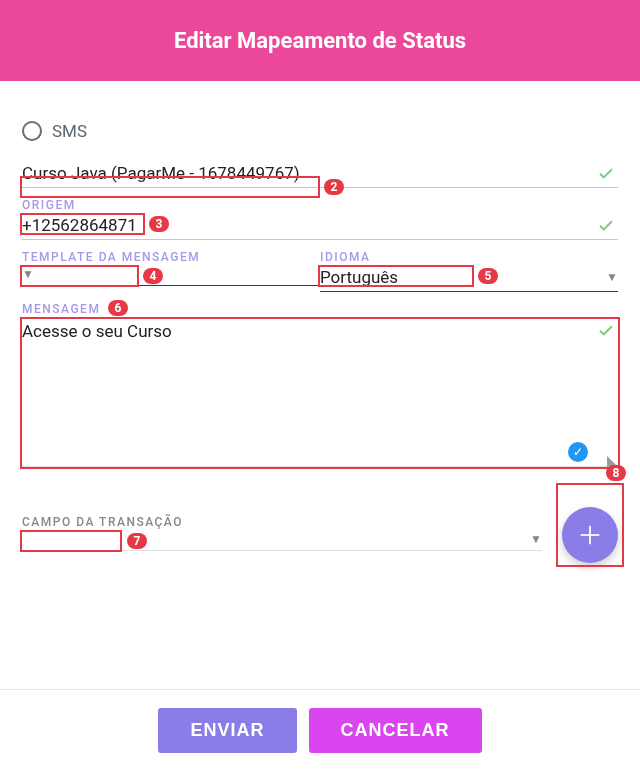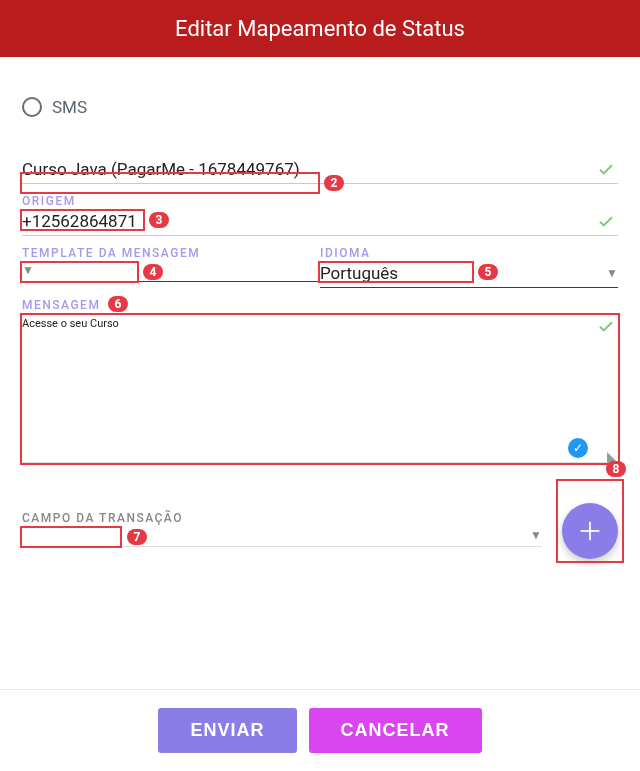--- a/index.html
+++ b/index.html
@@ -8,34 +8,34 @@
       padding: 0;
     }
     body {
       font-family: -apple-system, BlinkMacSystemFont, "Segoe UI", Roboto, sans-serif;
       background: #fff;
       width: 640px;
       height: 771px;
       overflow: hidden;
     }
     .header {
-      background: #b91c1c;
+      background: #ec4899;
       color: #fff;
       text-align: center;
-      padding: 16px 0;
+      padding: 28px 0;
       font-size: 22px;
-      font-weight: 400;
+      font-weight: 700;
     }
     .content {
       padding: 40px 22px 10px;
     }
     .radio-row {
       display: flex;
       gap: 10px;
-      margin-bottom: 40px;
+      margin-bottom: 20px;
     }
     .radio-row > div {
       display: flex;
       align-items: center;
       gap: 10px;
     }
     .radio-row > div:first-child {
       flex: 0 0 50%;
     }
     .radio {
@@ -129,21 +129,21 @@
     .two-col > div {
       flex: 1;
     }
     .textarea-container {
       position: relative;
       border-bottom: 1px solid #e0e0e0;
       min-height: 150px;
       padding: 4px 0;
     }
     .textarea-value {
-      font-size: 11px;
+      font-size: 17px;
       color: #222;
       min-height: 120px;
     }
     .textarea-check {
       position: absolute;
       top: 4px;
       right: 0;
     }
     .blue-check-badge {
       position: absolute;

